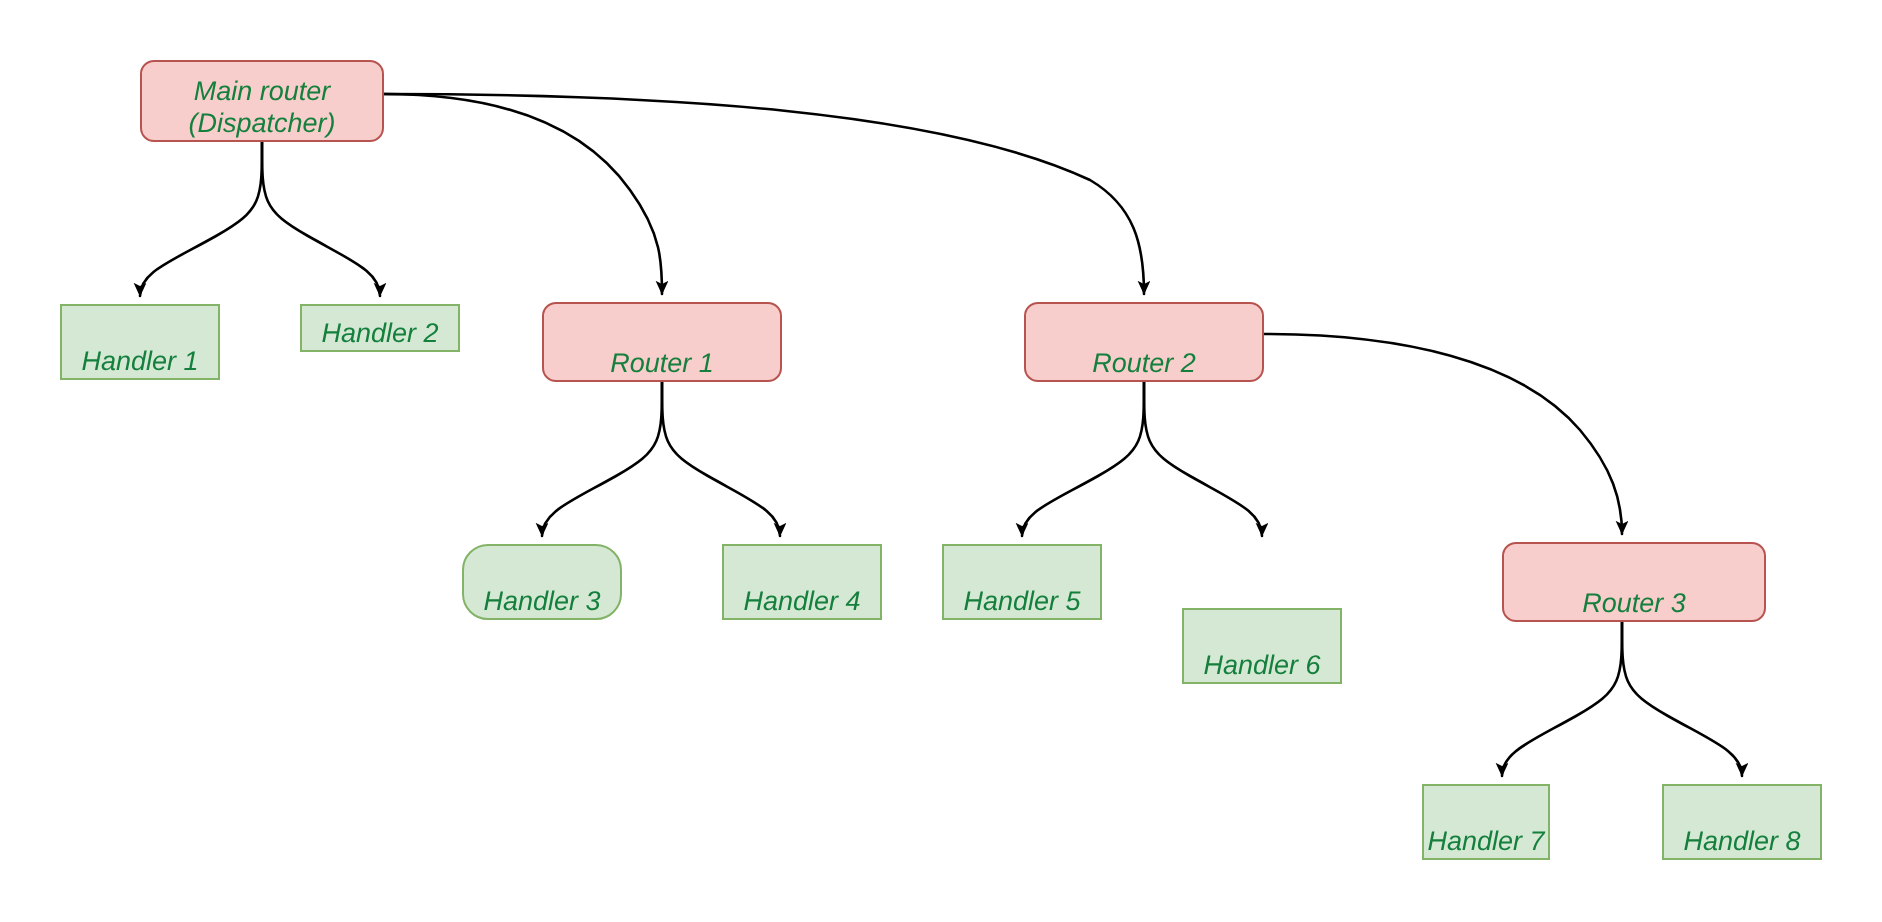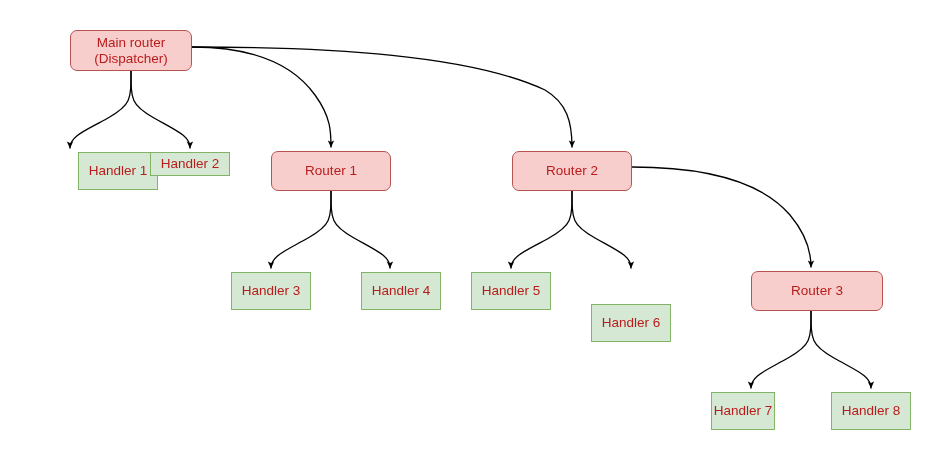--- a/index.html
+++ b/index.html
@@ -21,30 +21,31 @@
     position: absolute;
     left: 0;
     top: 0;
     width: 941px;
     height: 461px;
   }
   .node {
     position: absolute;
     box-sizing: border-box;
     display: flex;
-    align-items: center;
+    align-items: flex-end;
     justify-content: center;
     text-align: center;
     font-size: 13.5px;
     line-height: 16px;
-    color: #b91c1c;
+    color: #15803d;
     border-width: 1px;
     border-style: solid;
     z-index: 2;
     white-space: pre-line;
+    font-style: italic;
   }
   .node-router {
     background: #f8cecc;
     border-color: #b85450;
     border-radius: 7px;
   }
   .node-handler {
     background: #d5e8d4;
     border-color: #82b366;
     border-radius: 0px;
@@ -75,25 +76,25 @@
         <path d="M 572 191 C 572 220 572 225 595 238 C 618 251 631 256 631 268" fill="none" stroke="#000000" stroke-width="1.3" stroke-linecap="round" marker-end="url(#arrowhead)"></path>
         <path d="M 632 167 C 700 167 760 180 790 215 C 806 234 811 250 811 267" fill="none" stroke="#000000" stroke-width="1.3" stroke-linecap="round" marker-end="url(#arrowhead)"></path>
         <path d="M 811 311 C 811 340 811 345 788 358 C 765 371 751 376 751 388" fill="none" stroke="#000000" stroke-width="1.3" stroke-linecap="round" marker-end="url(#arrowhead)"></path>
         <path d="M 811 311 C 811 340 811 345 834 358 C 857 371 871 376 871 388" fill="none" stroke="#000000" stroke-width="1.3" stroke-linecap="round" marker-end="url(#arrowhead)"></path>
       </g>
   </svg>
 
   <div id="node-layer">
       <div class="node node-router" style="left: 70px; top: 30px; width: 122px; height: 41px;"><span class="node-label">Main router
 (Dispatcher)</span></div>
-      <div class="node node-handler" style="left: 30px; top: 152px; width: 80px; height: 38px; margin-left: 48px;"><span class="node-label">Handler 1</span></div>
+      <div class="node node-handler" style="left: 30px; top: 152px; width: 80px; height: 38px;"><span class="node-label">Handler 1</span></div>
       <div class="node node-handler" style="left: 150px; top: 152px; width: 80px; height: 24px;"><span class="node-label">Handler 2</span></div>
       <div class="node node-router" style="left: 271px; top: 151px; width: 120px; height: 40px;"><span class="node-label">Router 1</span></div>
       <div class="node node-router" style="left: 512px; top: 151px; width: 120px; height: 40px;"><span class="node-label">Router 2</span></div>
-      <div class="node node-handler" style="left: 231px; top: 272px; width: 80px; height: 38px;"><span class="node-label">Handler 3</span></div>
+      <div class="node node-handler" style="left: 231px; top: 272px; width: 80px; height: 38px; border-radius: 13px;"><span class="node-label">Handler 3</span></div>
       <div class="node node-handler" style="left: 350px; top: 272px; width: 80px; height: 38px; margin-left: 11px;"><span class="node-label">Handler 4</span></div>
       <div class="node node-handler" style="left: 471px; top: 272px; width: 80px; height: 38px;"><span class="node-label">Handler 5</span></div>
       <div class="node node-handler" style="left: 591px; top: 272px; width: 80px; height: 38px; margin-top: 32px;"><span class="node-label">Handler 6</span></div>
       <div class="node node-router" style="left: 751px; top: 271px; width: 132px; height: 40px;"><span class="node-label">Router 3</span></div>
       <div class="node node-handler" style="left: 711px; top: 392px; width: 64px; height: 38px;"><span class="node-label">Handler 7</span></div>
       <div class="node node-handler" style="left: 831px; top: 392px; width: 80px; height: 38px;"><span class="node-label">Handler 8</span></div>
     </div>
 
 </div>
 

